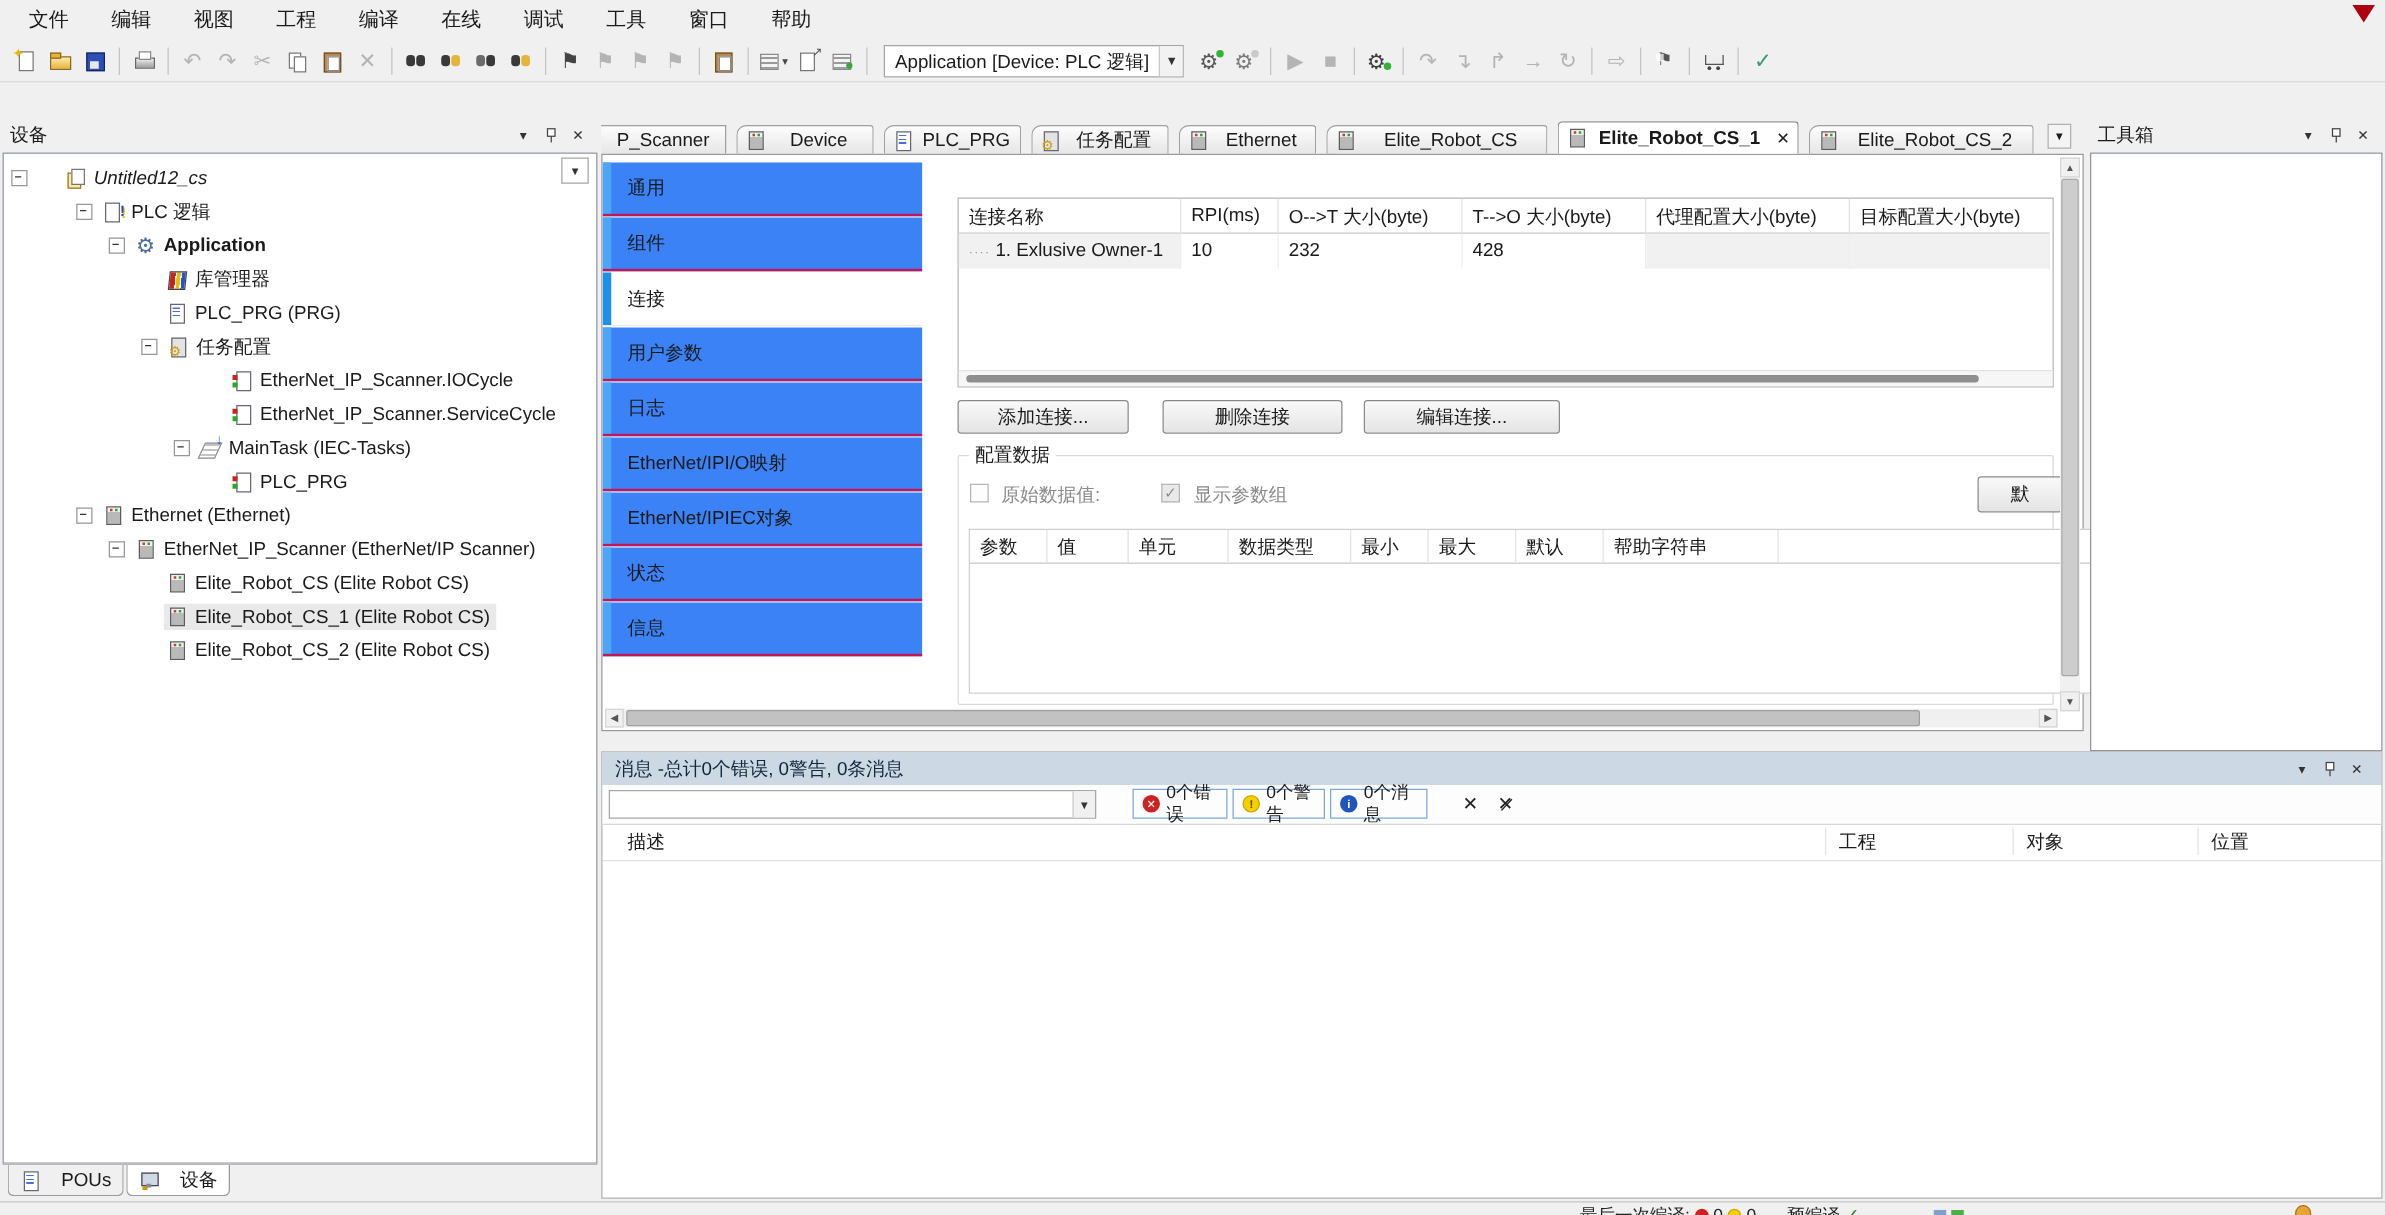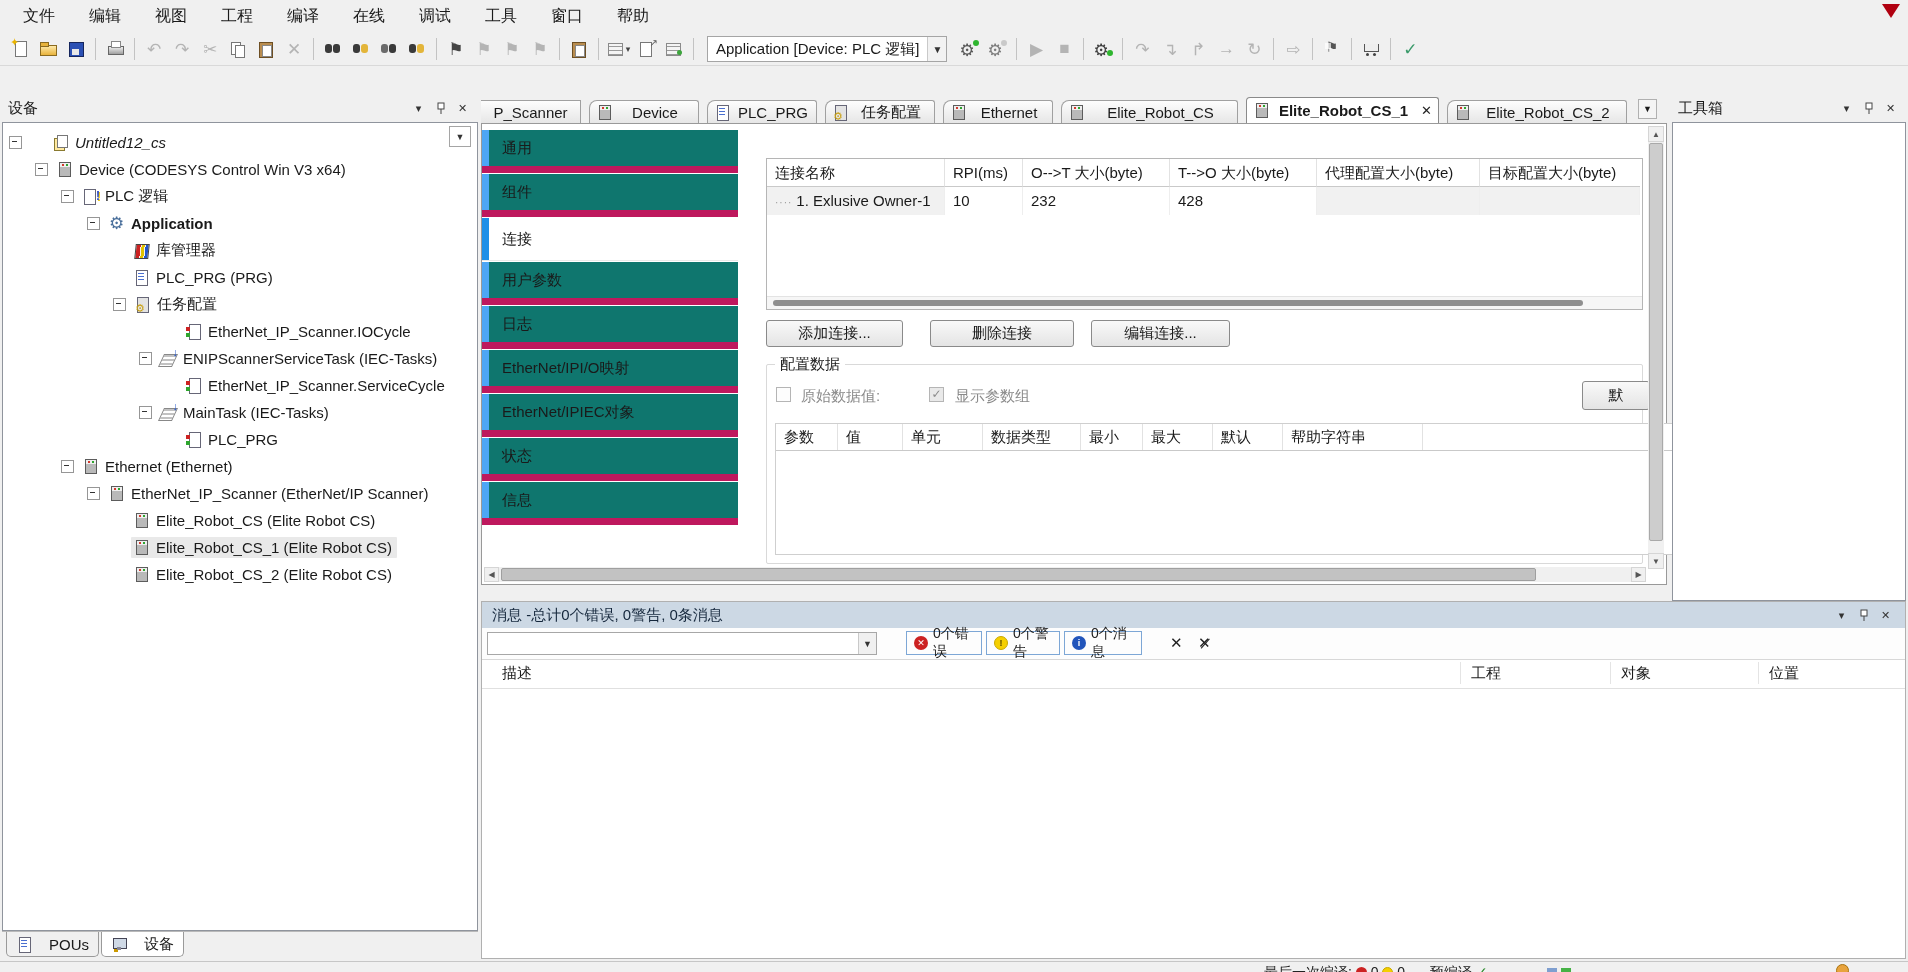--- a/index.html
+++ b/index.html
@@ -112,21 +112,21 @@
         font-size:15px;white-space:nowrap;overflow:hidden;flex:0 0 auto;}
   .etab.act{height:26px;background:#fff;font-weight:bold;border-color:#8a8a8a;border-radius:4px 3px 0 0;z-index:3;}
   .etab.clip{border-radius:0;border-left:none;}
   .etab .x{font-weight:bold;font-size:13px;margin-left:4px;color:#222;}
   .etabs-ov{position:absolute;right:10px;bottom:4px;width:17px;height:18px;display:flex;align-items:center;justify-content:center;font-size:9px;border:1px solid #b0b0b0;background:#f4f4f4;}
 
   
   .ebox{position:absolute;left:481px;top:123px;width:1186px;height:462px;background:#fff;border:1px solid #999;box-sizing:border-box;}
   .enav{position:absolute;left:0;top:0;width:256px;height:460px;
         clip-path:polygon(0 0,256px 0,256px 425px,130px 425px,0 462px);}
-  .enav-item{position:relative;height:43px;margin-bottom:1px;background:#0f766e;display:flex;align-items:center;padding-left:20px;font-size:15px;box-sizing:border-box;border-bottom:7px solid #be185d;}
+  .enav-item{position:relative;height:43px;margin-bottom:1px;background:#3b82f6;display:flex;align-items:center;padding-left:20px;font-size:15px;box-sizing:border-box;border-bottom:2px solid #be185d;}
   .enav-item::before{content:"";position:absolute;left:0;top:0;bottom:0;width:7px;background:#4da6f5;}
   .enav-item.sel{background:#fff;border-bottom:1px solid #e9e9e9;}
   .enav-item.sel::before{background:#1e90e8;}
   .enav-pad{height:6px;}
 
   
   .ctab{position:absolute;left:284px;top:34px;width:877px;height:152px;border:1px solid #b5b5b5;box-sizing:border-box;background:#fff;}
   .crow{display:flex;height:28px;box-sizing:border-box;}
   .chead .ccell{border-bottom:1px solid #c9c9c9;}
   .ccell{box-sizing:border-box;padding:5px 0 0 8px;font-size:15px;border-right:1px solid #e2e2e2;overflow:hidden;white-space:nowrap;}
@@ -322,27 +322,20 @@
     <div class="dev-body">
       <div class="tree-dd">▼</div>
       <div class="tree" id="tree">
           <div class="trow" style="padding-left: 6px; gap: 22px;">
             <span class="exp"></span>
             <span class="hl">
               <span class="ti ti-project"></span>
               <span class="tlbl it">Untitled12_cs</span>
             </span>
           </div>
-          <div class="trow" style="padding-left: 32px;">
-            <span class="exp"></span>
-            <span class="hl">
-              <span class="ti ti-device"></span>
-              <span class="tlbl">Device (CODESYS Control Win V3 x64)</span>
-            </span>
-          </div>
           <div class="trow" style="padding-left: 58px;">
             <span class="exp"></span>
             <span class="hl">
               <span class="ti ti-plclogic"></span>
               <span class="tlbl">PLC 逻辑</span>
             </span>
           </div>
           <div class="trow" style="padding-left: 84px;">
             <span class="exp"></span>
             <span class="hl">
@@ -366,27 +359,20 @@
             <span class="exp"></span>
             <span class="hl">
               <span class="ti ti-taskcfg"></span>
               <span class="tlbl">任务配置</span>
             </span>
           </div>
           <div class="trow" style="padding-left: 180px;">
             <span class="hl">
               <span class="ti ti-call"></span>
               <span class="tlbl">EtherNet_IP_Scanner.IOCycle</span>
-            </span>
-          </div>
-          <div class="trow" style="padding-left: 136px;">
-            <span class="exp"></span>
-            <span class="hl">
-              <span class="ti ti-task"></span>
-              <span class="tlbl">ENIPScannerServiceTask (IEC-Tasks)</span>
             </span>
           </div>
           <div class="trow" style="padding-left: 180px;">
             <span class="hl">
               <span class="ti ti-call"></span>
               <span class="tlbl">EtherNet_IP_Scanner.ServiceCycle</span>
             </span>
           </div>
           <div class="trow" style="padding-left: 136px;">
             <span class="exp"></span>
@@ -535,21 +521,21 @@
             <div class="ccell cg" style="width: 160px; flex: 0 0 auto;"></div>
           </div>
         </div>
       <div class="ct-hscroll">
           <div class="ct-hthumb"></div>
         </div>
     </div>
 
     <div class="ebtn" style="left:284px;top:196px;width:137px;">添加连接...</div>
     <div class="ebtn" style="left:448px;top:196px;width:144px;">删除连接</div>
-    <div class="ebtn" style="left:609px;top:196px;width:139px;">编辑连接...</div>
+    <div class="ebtn" style="left:609px;top:196px;width:157px;">编辑连接...</div>
 
     <div class="cfg">
       <div class="cfg-legend">配置数据</div>
       <div class="cbx" style="left:9px;top:22px;"></div>
       <div class="cfg-lbl" style="left:34px;top:22px;">原始数据值:</div>
       <div class="cbx chk" style="left:162px;top:22px;">✓</div>
       <div class="cfg-lbl" style="left:188px;top:22px;">显示参数组</div>
       <div class="defbtn">默</div>
       <div class="ptab">
         <div class="phrow" id="phead2">

